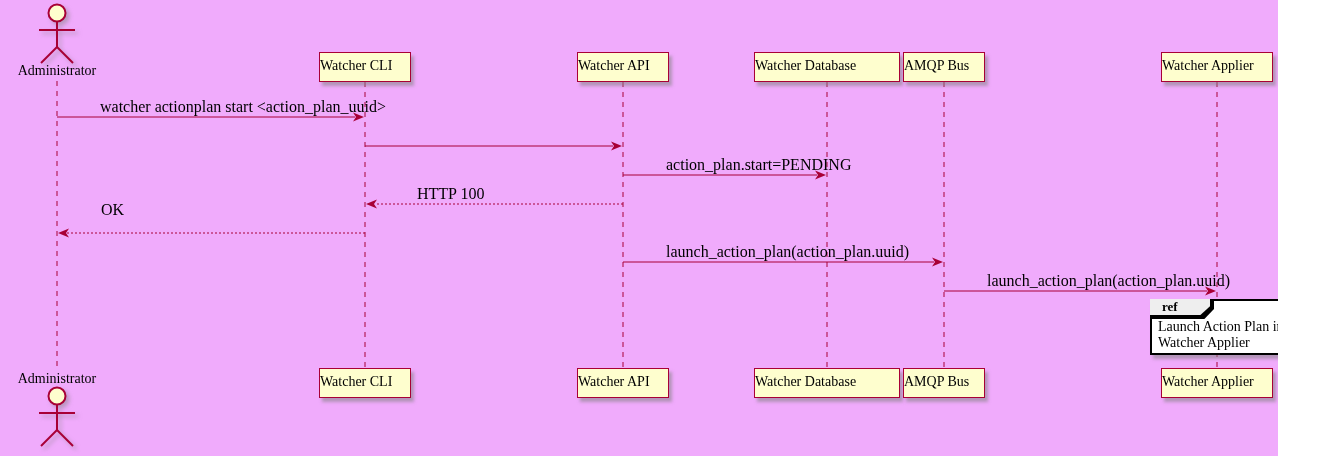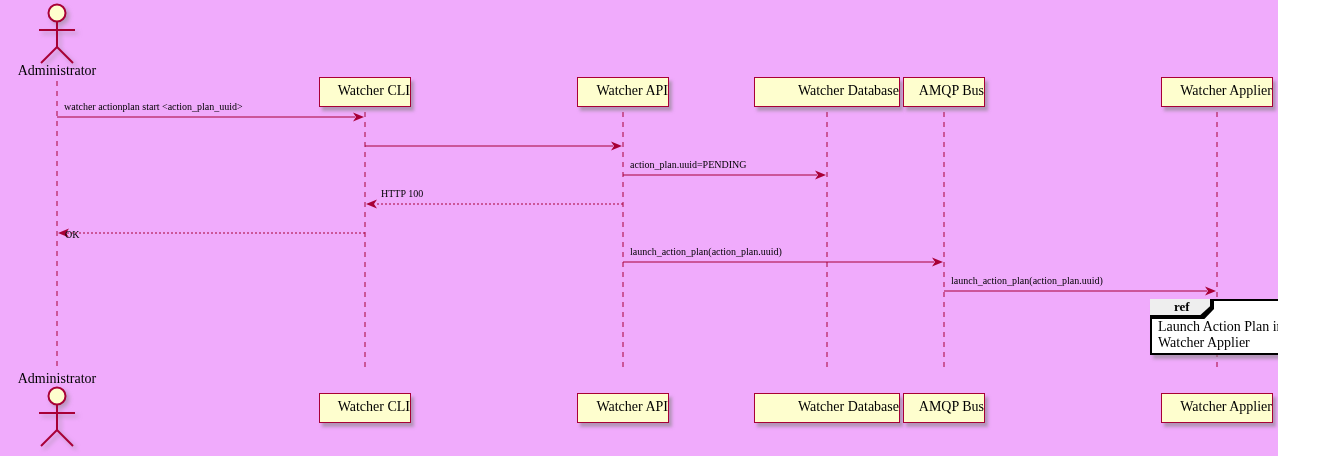--- a/index.html
+++ b/index.html
@@ -22,45 +22,45 @@
 
   .participant {
     position: absolute;
     height: 30px;
     box-sizing: border-box;
     background: #FEFECE;
     border: 1.5px solid #A80036;
     color: #000000;
     font-size: 14px;
     line-height: 26px;
-    text-align: right;
+    text-align: left;
     box-shadow: 3px 4px 3px rgba(130,130,130,0.55);
-    margin-top: 25px;
   }
   .row-top { top: 52px; }
   .row-bottom { top: 368px; }
 
   .actor-label {
     position: absolute;
     width: 130px;
     left: -8px;
     text-align: center;
     font-size: 14px;
     color: #000000;
   }
   .actor-label.top { top: 63px; }
   .actor-label.bottom { top: 371px; }
 
   .msg {
     position: absolute;
-    font-size: 10px;
+    font-size: 16px;
     color: #000000;
     white-space: pre;
     height: 16px;
     line-height: 16px;
+    margin-left: 36px;
   }
 
   .ref-box {
     position: absolute;
     left: 1150px;
     top: 299px;
     width: 170px;
     height: 56px;
     box-sizing: border-box;
     background: #ffffff;
@@ -76,21 +76,21 @@
   }
   .ref-tab {
     position: absolute;
     left: -2px; top: -2px;
     width: 60px; height: 16px;
     background: #EEEEEE;
     clip-path: polygon(0 0, 100% 0, 100% 45%, 84% 100%, 0 100%);
     font-weight: bold;
     font-size: 13px;
     line-height: 15px;
-    padding-left: 24px;
+    padding-left: 12px;
     box-sizing: border-box;
     color: #000000;
   }
   .ref-line {
     position: absolute;
     left: 6px;
     font-size: 14px;
     color: #000000;
     white-space: pre;
   }
@@ -166,23 +166,23 @@
   <div class="participant row-top" style="left:903px; width:82px;">AMQP Bus</div>
   <div class="participant row-top" style="left:1161px; width:112px;">Watcher Applier</div>
 
   <div class="participant row-bottom" style="left:319px; width:92px;">Watcher CLI</div>
   <div class="participant row-bottom" style="left:577px; width:92px;">Watcher API</div>
   <div class="participant row-bottom" style="left:754px; width:146px;">Watcher Database</div>
   <div class="participant row-bottom" style="left:903px; width:82px;">AMQP Bus</div>
   <div class="participant row-bottom" style="left:1161px; width:112px;">Watcher Applier</div>
 
   <div class="msg" style="left:64px;  top:99px;">watcher actionplan start &lt;action_plan_uuid&gt;</div>
-  <div class="msg" style="left:630px; top:157px;">action_plan.uuid=PENDING</div>
+  <div class="msg" style="left:630px; top:157px;">action_plan.start=PENDING</div>
   <div class="msg" style="left:381px; top:186px;">HTTP 100</div>
-  <div class="msg" style="left:65px;  top:227px;">OK</div>
+  <div class="msg" style="left:65px;  top:202px;">OK</div>
   <div class="msg" style="left:630px; top:244px;">launch_action_plan(action_plan.uuid)</div>
   <div class="msg" style="left:951px; top:273px;">launch_action_plan(action_plan.uuid)</div>
 
   <div class="ref-box">
     <div class="ref-tab-border"></div>
     <div class="ref-tab">ref</div>
     <div class="ref-line l1">Launch Action Plan in the</div>
     <div class="ref-line l2">Watcher Applier</div>
   </div>
 

